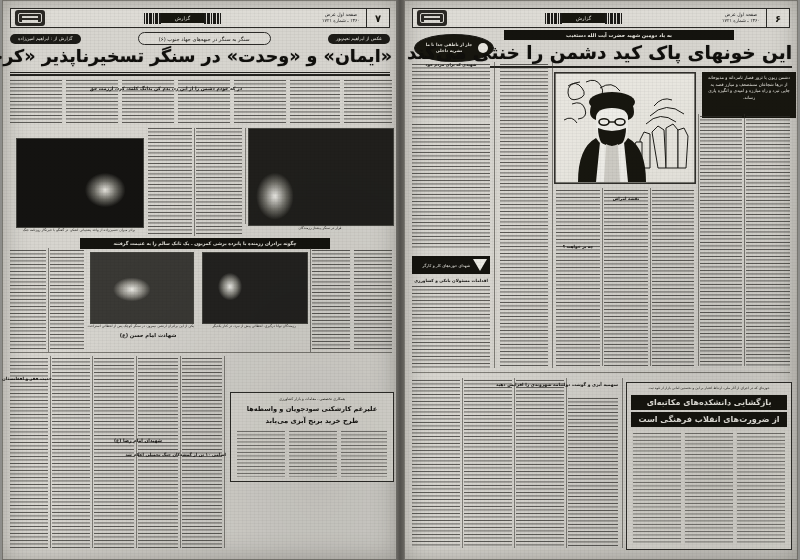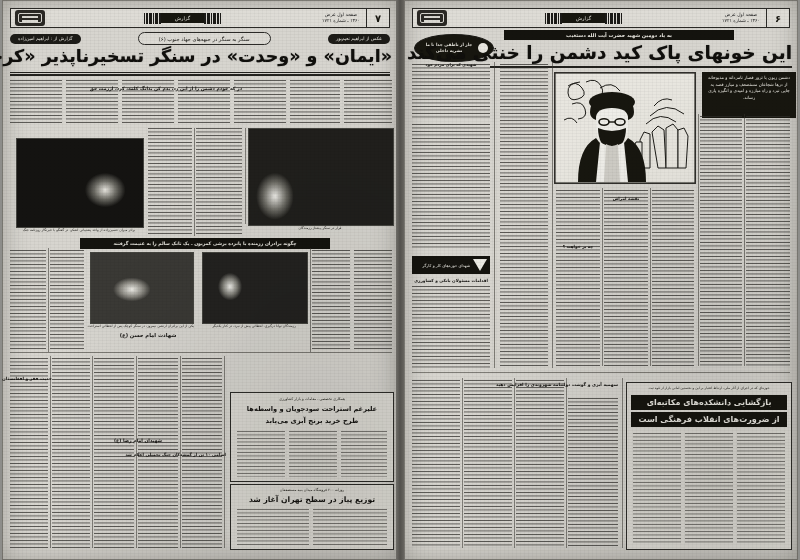--- a/index.html
+++ b/index.html
@@ -279,43 +279,33 @@
     <div class="vdiv" style="left:90px;top:356px;height:192px;"></div>
     <div class="vdiv" style="left:134px;top:356px;height:192px;"></div>
     <div class="vdiv" style="left:178px;top:356px;height:192px;"></div>
     <div class="vdiv" style="left:222px;top:356px;height:192px;"></div>
 
     <div class="sub" style="left:6px;top:376px;width:44px;font-size:4.4px;">حدیث فقر و افغانستان</div>
     <div class="sub" style="left:178px;top:452px;width:46px;font-size:4.2px;">اسامی ۱۰ تن از گمشدگان جنگ تحمیلی اعلام شد</div>
 
     <div class="boxed" style="left:228px;top:392px;width:162px;height:88px;">
       <div class="kicker" style="left:0;right:0;top:4px;font-size:3.6px;">همکاری تخصصی ـ مقامات و بازار کشاورزی</div>
-      <div class="sub" style="left:0;right:0;top:12px;font-size:6.6px;">علیرغم استراحت سودجویان و واسطه‌ها</div>
+      <div class="sub" style="left:0;right:0;top:12px;font-size:6.6px;">علیرغم کارشکنی سودجویان و واسطه‌ها</div>
       <div class="sub" style="left:0;right:0;top:24px;font-size:6.8px;">طرح خرید برنج آبزی می‌یابد</div>
       <div class="col" style="left:6px;top:38px;width:48px;height:46px;">
           <div class="tx sp"></div>
         </div>
       <div class="col" style="left:58px;top:38px;width:48px;height:46px;">
           <div class="tx sp"></div>
         </div>
       <div class="col" style="left:110px;top:38px;width:46px;height:46px;">
           <div class="tx sp"></div>
         </div>
     </div>
 
-    <div class="boxed" style="left:228px;top:484px;width:162px;height:64px;">
-      <div class="kicker" style="left:0;right:0;top:3px;font-size:3.6px;">روزانه ۲۰۰ فروشگاه میدان بنیه مستضعفان</div>
-      <div class="sub" style="left:0;right:0;top:10px;font-size:7.6px;">توزیع پیاز در سطح تهران آغاز شد</div>
-      <div class="col" style="left:6px;top:24px;width:72px;height:36px;">
-          <div class="tx sp"></div>
-        </div>
-      <div class="col" style="left:82px;top:24px;width:74px;height:36px;">
-          <div class="tx sp"></div>
-        </div>
-    </div>
 
     <div class="sub" style="left:92px;top:438px;width:88px;font-size:4.6px;">شهیدان امام رضا (ع)</div>
 
     <div class="grain"></div>
     <div class="edgewear"></div>
   </div>
 
   <div class="gutter"></div>
 
   <div class="sheet" id="sheet-right">

